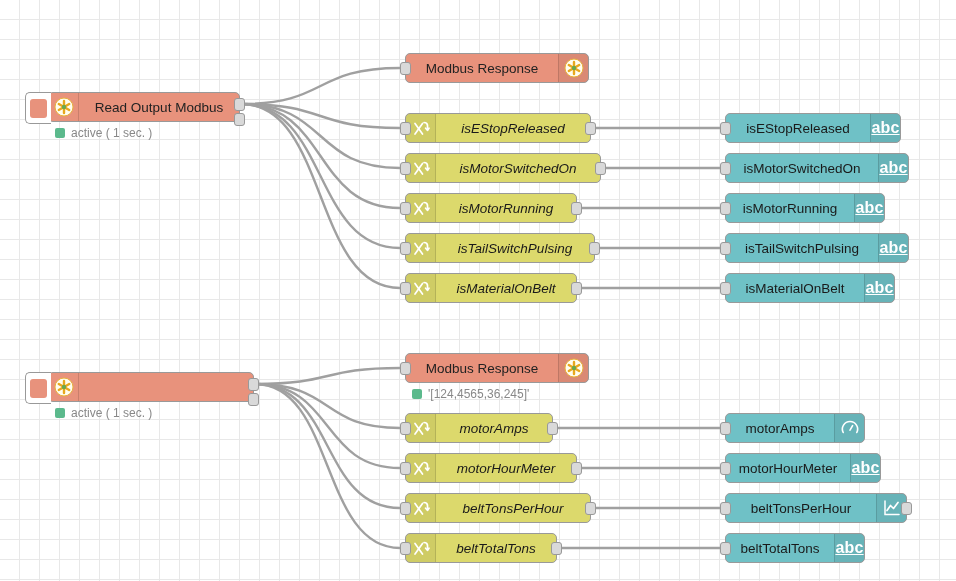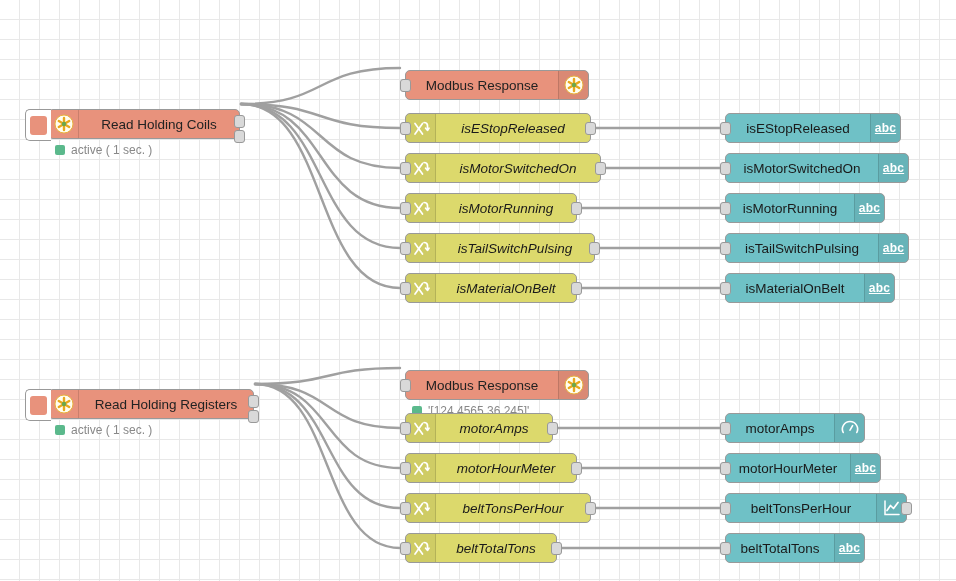--- a/index.html
+++ b/index.html
@@ -35,21 +35,21 @@
     align-items: center;
     justify-content: center;
     padding: 0 10px;
     font-size: 13.5px;
     color: #1a1a1a;
     white-space: nowrap;
     border-radius: 4px;
     overflow: hidden;
   }
   
-  .n-modbus { background: #e8927c; margin-top: 17px; }
+  .n-modbus { background: #e8927c; }
   .n-modbus .body { color: #222; }
   .n-func   { background: #dcd96c; }
   .n-func .body { font-style: italic; color: #1a1a1a; }
   .n-ui     { background: #6fc1c6; }
   .n-ui .body { color: #1a1a1a; }
 
   
   .icon-cell {
     flex: 0 0 auto;
     width: 30px;
@@ -104,21 +104,21 @@
     border-radius: 5px 0 0 5px;
     display: flex; align-items: center; justify-content: center;
   }
   .btn-left .sq {
     width: 17px; height: 19px;
     background: #e8927c;
     border-radius: 3px;
   }
 
   .abc {
-    font-size: 12px;
+    font-size: 16px;
     font-weight: bold;
     color: #ffffff;
     text-decoration: underline;
     letter-spacing: 0.2px;
   }
 </style>
 </head>
 <body>
 
 <div id="canvas">
@@ -151,21 +151,21 @@
       <circle cx="10" cy="10" r="9" fill="#fffdf0" stroke="#e8b33c" stroke-width="1"></circle>
       <g stroke="#e8a81c" stroke-width="2.4" stroke-linecap="round">
         <line x1="10" y1="4" x2="10" y2="16"></line>
         <line x1="4.8" y1="7" x2="15.2" y2="13"></line>
         <line x1="4.8" y1="13" x2="15.2" y2="7"></line>
       </g>
       <circle cx="10" cy="10" r="2.2" fill="#6aa84f"></circle>
     </svg>
         </span>
         <span class="body">
-          <span>Read Holding Coils</span>
+          <span>Read Output Modbus</span>
         </span>
         <div class="btn-left">
           <span class="sq"></span>
         </div>
         <div class="port outA"></div>
         <div class="port out2"></div>
         <div class="status">
           <span class="dot"></span>
           <span>active ( 1 sec. )</span>
         </div>
@@ -322,23 +322,20 @@
     <svg width="20" height="20" viewBox="0 0 20 20">
       <circle cx="10" cy="10" r="9" fill="#fffdf0" stroke="#e8b33c" stroke-width="1"></circle>
       <g stroke="#e8a81c" stroke-width="2.4" stroke-linecap="round">
         <line x1="10" y1="4" x2="10" y2="16"></line>
         <line x1="4.8" y1="7" x2="15.2" y2="13"></line>
         <line x1="4.8" y1="13" x2="15.2" y2="7"></line>
       </g>
       <circle cx="10" cy="10" r="2.2" fill="#6aa84f"></circle>
     </svg>
         </span>
-        <span class="body">
-          <span>Read Holding Registers</span>
-        </span>
         <div class="btn-left">
           <span class="sq"></span>
         </div>
         <div class="port outA"></div>
         <div class="port out2"></div>
         <div class="status">
           <span class="dot"></span>
           <span>active ( 1 sec. )</span>
         </div>
       </div>

